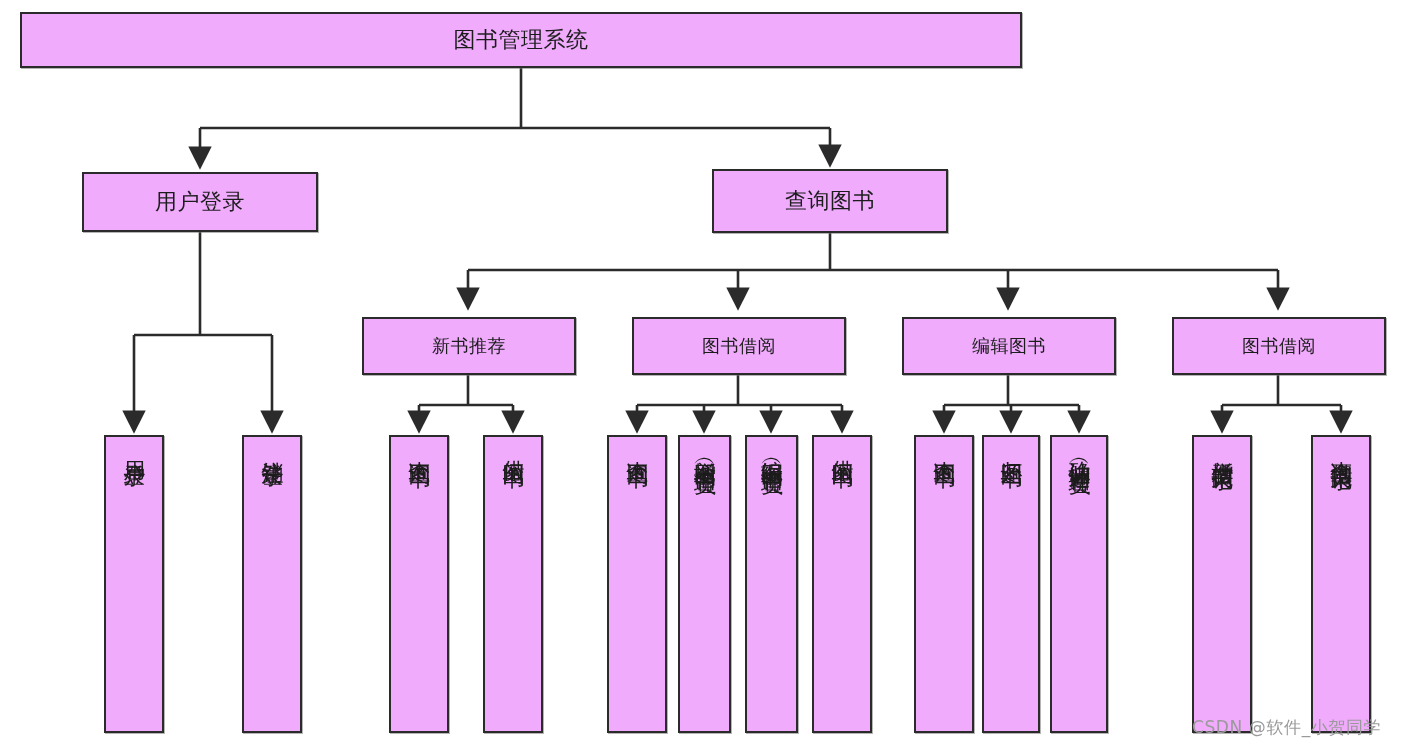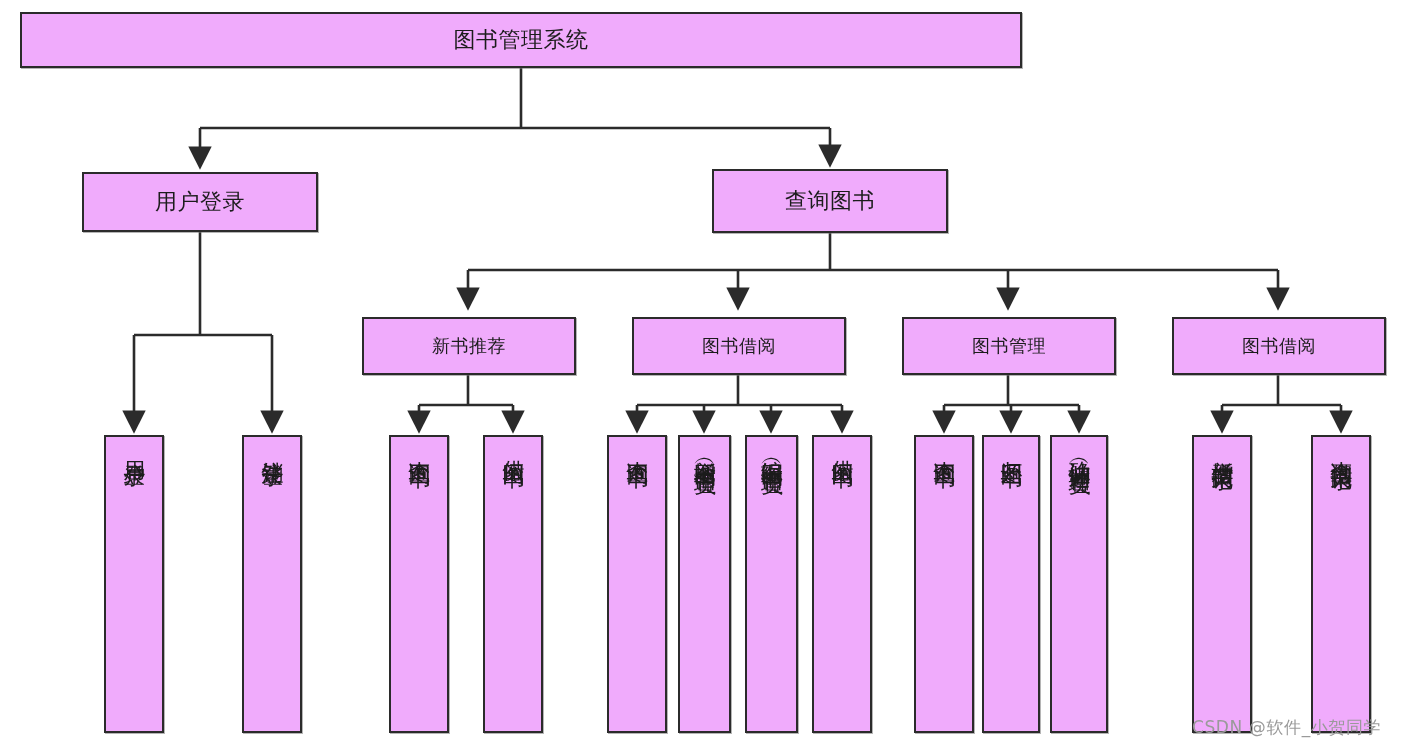--- a/index.html
+++ b/index.html
@@ -140,21 +140,21 @@
 
   <div class="node level3" style="left:362px; top:317px; width:214px; height:58px;">
     <span class="label">新书推荐</span>
   </div>
 
   <div class="node level3" style="left:632px; top:317px; width:214px; height:58px;">
     <span class="label">图书借阅</span>
   </div>
 
   <div class="node level3" style="left:902px; top:317px; width:214px; height:58px;">
-    <span class="label">图书管理</span>
+    <span class="label">编辑图书</span>
   </div>
 
   <div class="node level3" style="left:1172px; top:317px; width:214px; height:58px;">
     <span class="label">图书借阅</span>
   </div>
 
   <div class="node vertical" style="left:104px; top:435px; width:60px; height:298px;">
     <span class="label">用户登录</span>
   </div>
 

